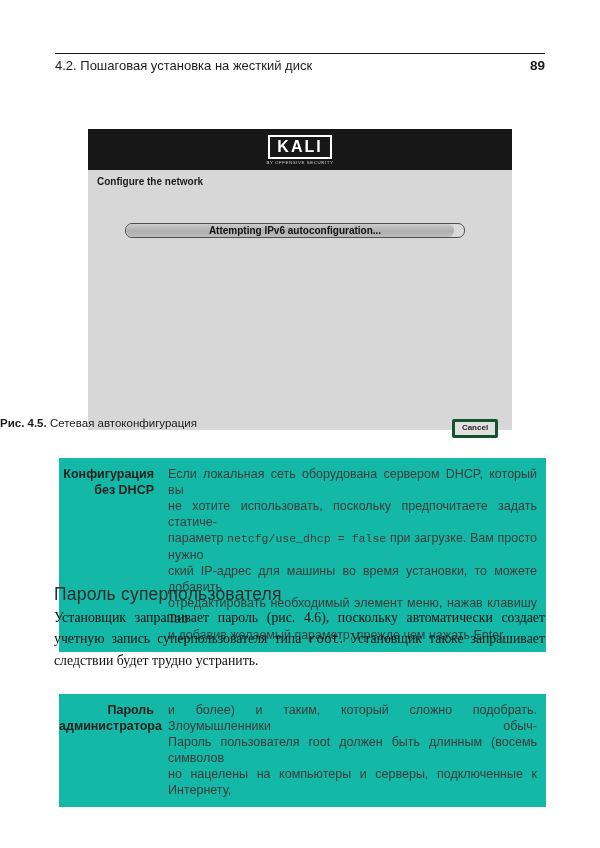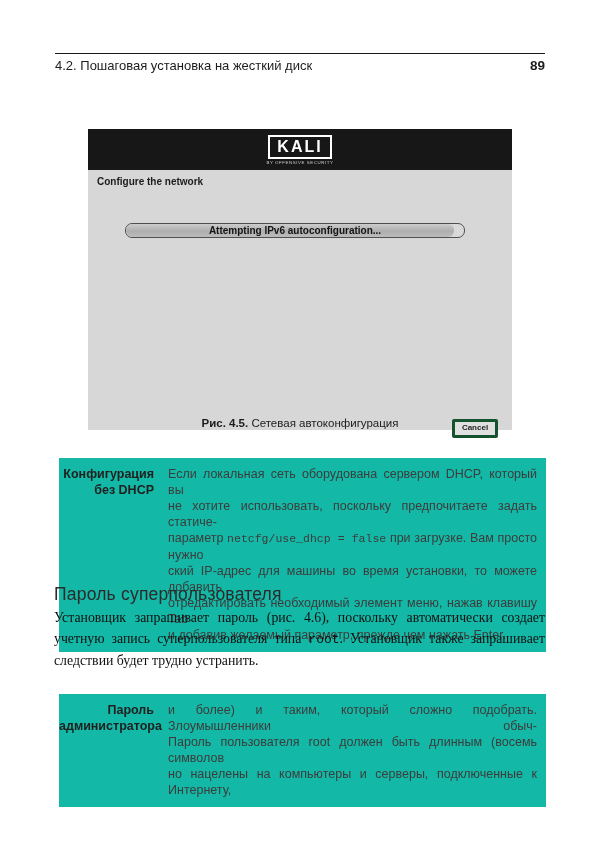--- a/index.html
+++ b/index.html
@@ -52,21 +52,21 @@
     text-align:center; line-height:13px; font-size:10px; font-weight:bold; color:#141414;
   }
   .cancel-btn {
     position:absolute; left:364px; top:290px; width:40px; height:13px;
     background:#e0e0e0; border:3px solid #14532d; border-radius:2px;
     font-size:8px; font-weight:bold; color:#222; text-align:center; line-height:12px;
   }
 
   
   .caption {
-    position:absolute; left:0; top:417px; width:600px; text-align:center;
+    position:absolute; left:0; top:417px; width:600px; 
     font-size:11.5px; color:#1b1b1b;
   }
   .caption b { font-weight:bold; }
 
   
   .notebox {
     position:absolute; left:59px; width:487px; background:#14b8a6;
     display:grid; grid-template-columns:95px 1fr; column-gap:14px;
     padding:8px 9px 9px 0; box-sizing:border-box;
   }

